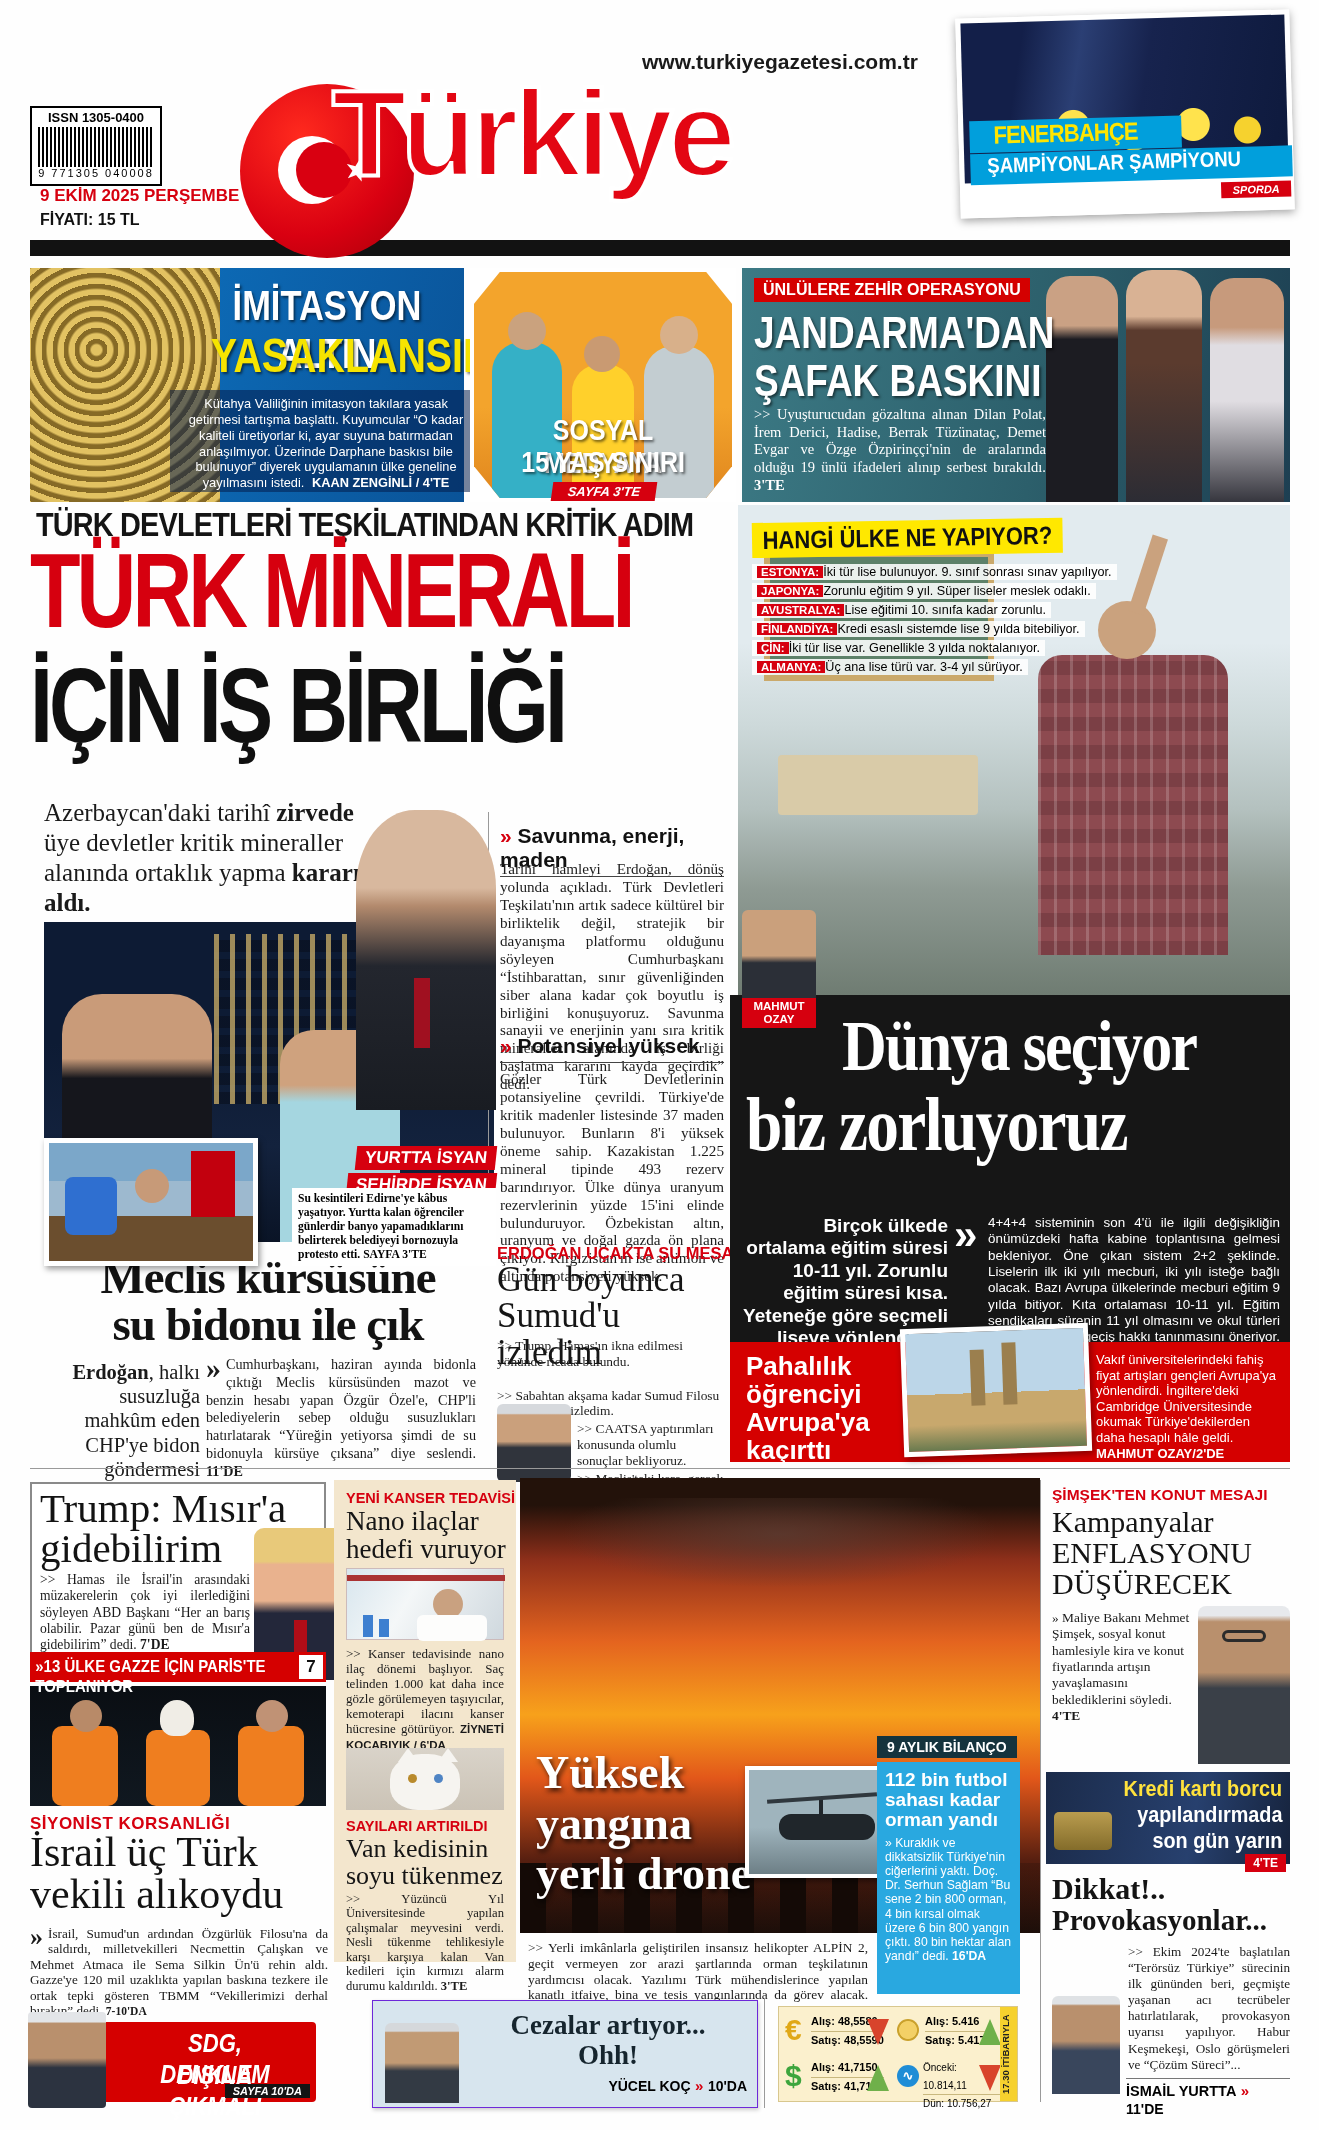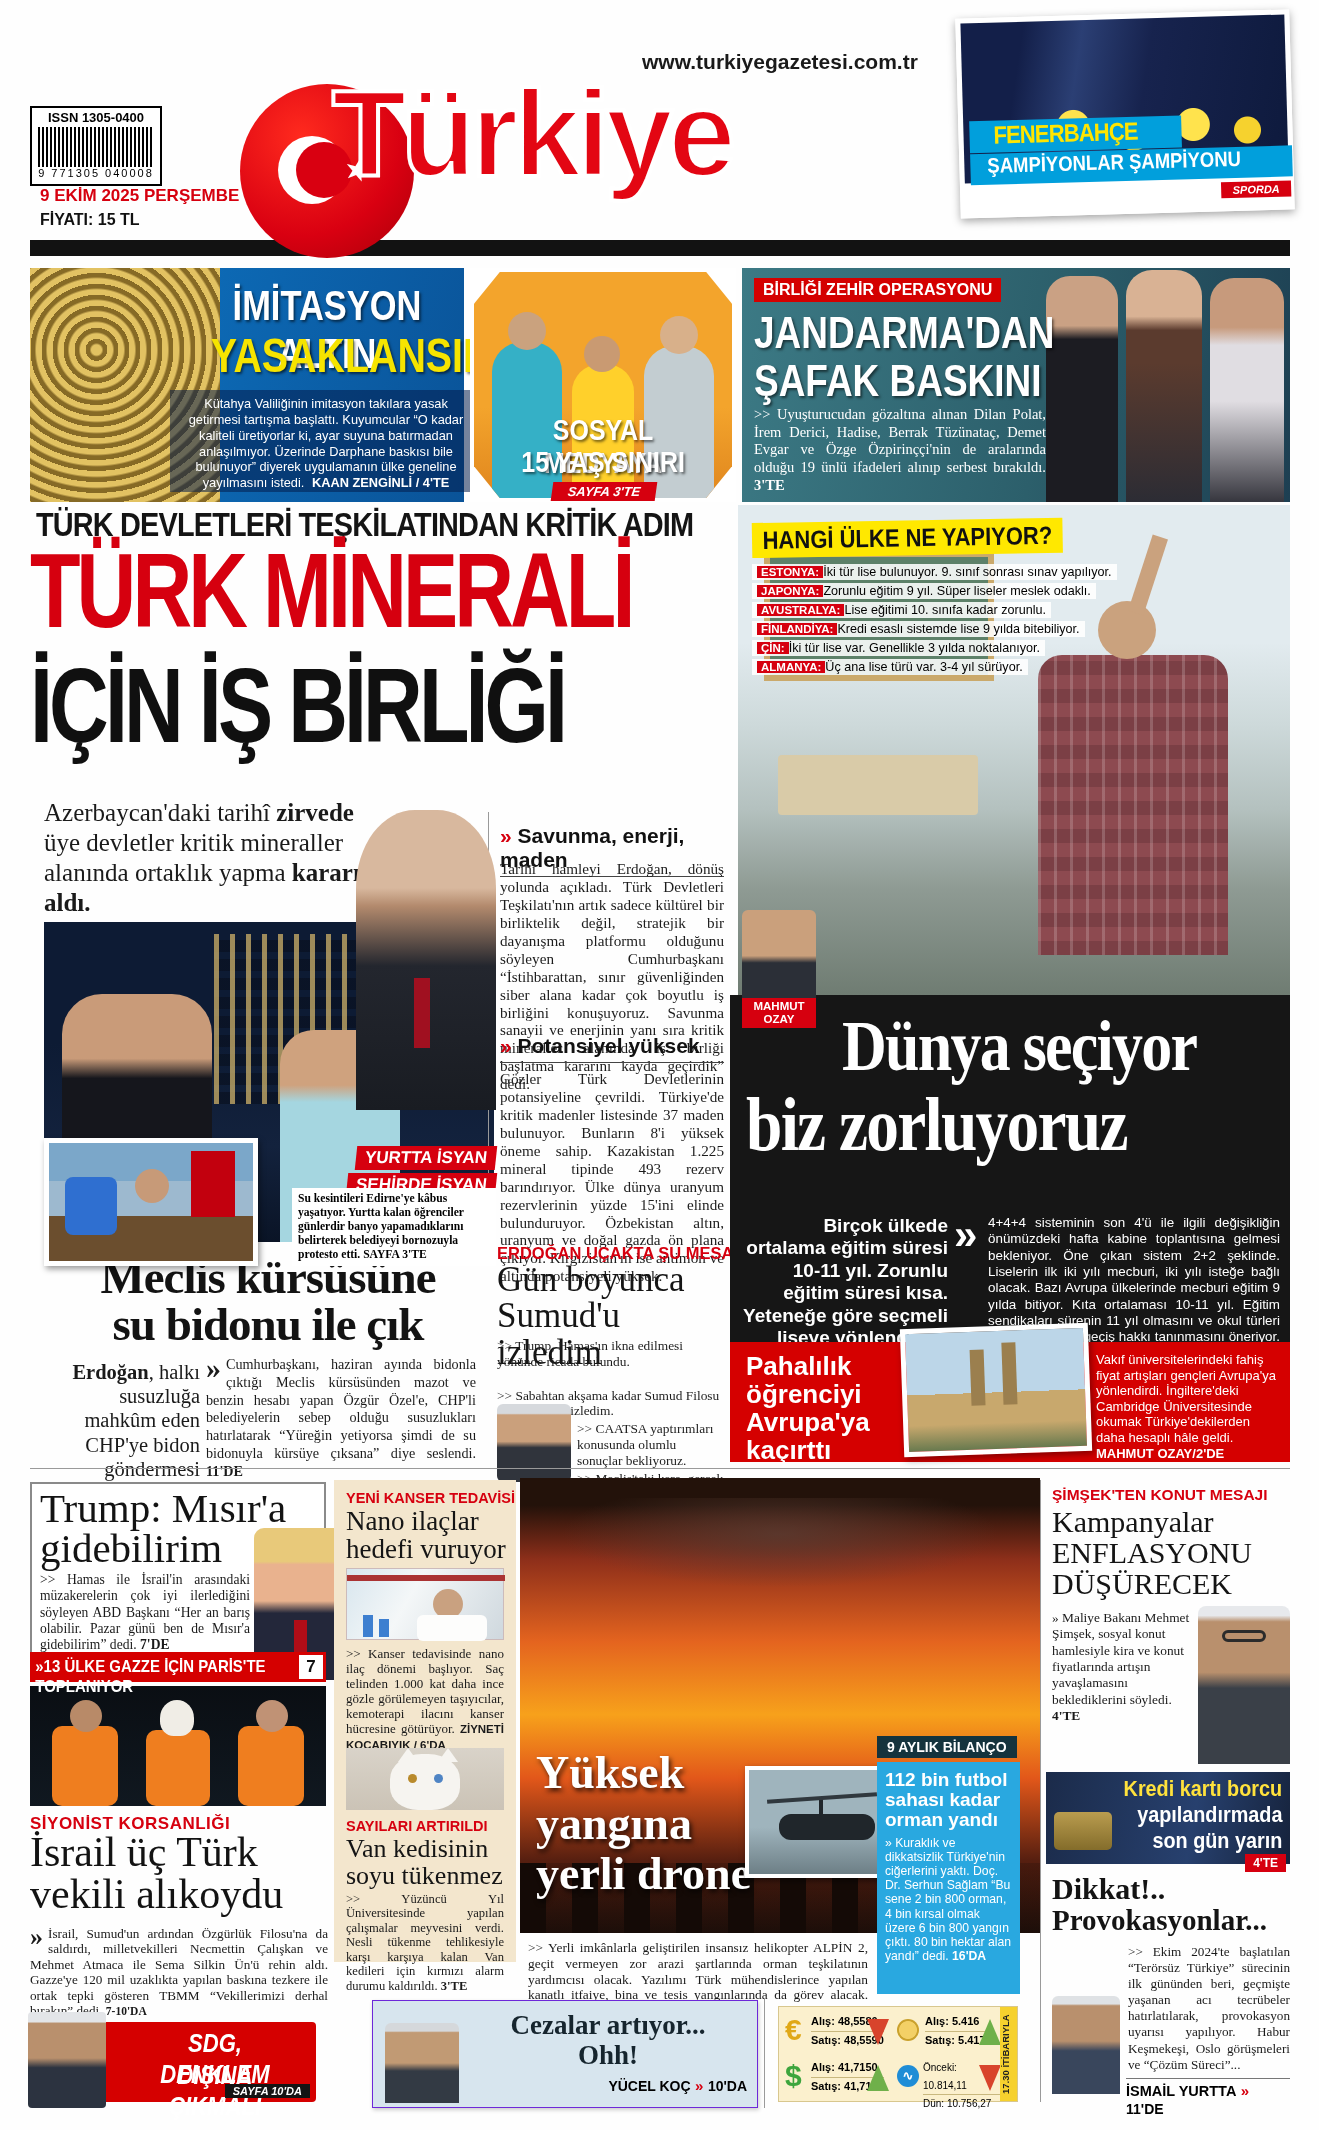--- a/index.html
+++ b/index.html
@@ -88,21 +88,21 @@
     </div>
     <div class="abs chip" style="left:82px;top:214px;width:104px;text-align:center;font-style:italic;font-size:13px;padding:2px 0;transform:skewX(-8deg);z-index:2">SAYFA 3'TE</div>
   </div>
 
   <div class="abs" style="left:742px;top:268px;width:548px;height:234px;background:linear-gradient(100deg,#3c7a85,#2c5f6b 55%,#1d3f52)">
     <div class="abs" style="right:0;top:0;width:250px;height:234px">
       <div class="abs" style="left:6px;top:8px;width:72px;height:226px;border-radius:24px 24px 0 0;background:linear-gradient(180deg,#caa184 0 22%,#1c1c22 28%)"></div>
       <div class="abs" style="left:86px;top:2px;width:76px;height:232px;border-radius:26px 26px 0 0;background:linear-gradient(180deg,#d9b294 0 20%,#5b3b2e 26% 40%,#2c2c34)"></div>
       <div class="abs" style="left:170px;top:10px;width:74px;height:224px;border-radius:24px 24px 0 0;background:linear-gradient(180deg,#c79a7c 0 22%,#e0dde2 30% 55%,#36363e)"></div>
     </div>
-    <div class="abs chip" style="left:12px;top:10px;font-size:16px;padding:3px 9px;background:#d40000">BİRLİĞİ ZEHİR OPERASYONU</div>
+    <div class="abs chip" style="left:12px;top:10px;font-size:16px;padding:3px 9px;background:#d40000">ÜNLÜLERE ZEHİR OPERASYONU</div>
     <div class="abs" style="left:12px;top:40px">
       <span class="cond b white shadow" style="font-size:44px;transform:scaleX(.84)">JANDARMA'DAN</span>
     </div>
     <div class="abs" style="left:12px;top:88px">
       <span class="cond b white shadow" style="font-size:44px;transform:scaleX(.84)">ŞAFAK BASKINI</span>
     </div>
     <div class="abs serif white just" style="left:12px;top:138px;width:292px;font-size:14.5px;line-height:1.22">
       <span>&gt;&gt; Uyuşturucudan gözaltına alınan Dilan Polat, İrem Derici, Hadise, Berrak Tüzünataç, Demet Evgar ve Özge Özpirinççi'nin de aralarında olduğu 19 ünlü ifadeleri alınıp serbest bırakıldı.</span>
       <span class="b">3'TE</span>
     </div>

